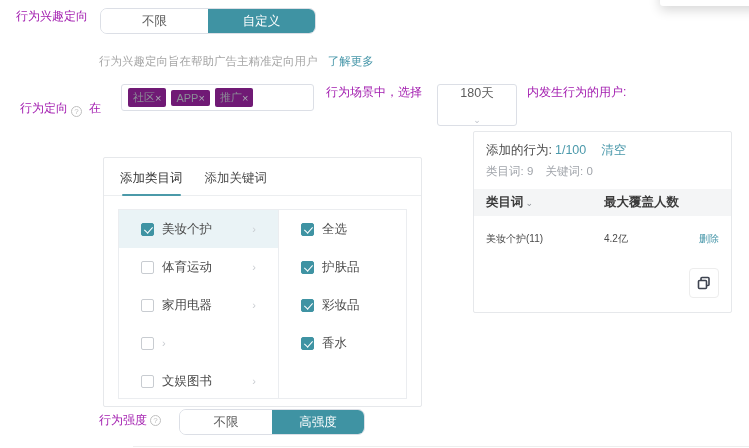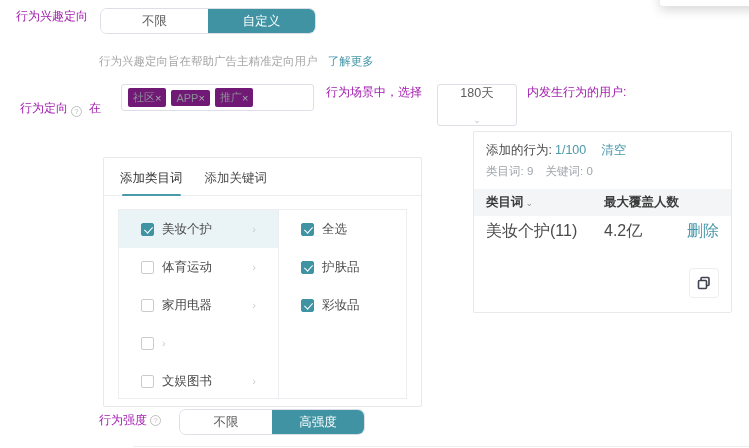--- a/index.html
+++ b/index.html
@@ -147,22 +147,22 @@
   #rp-table { margin-top:4px; }
   #rp-thead {
     display:flex; background:#f4f5f6; height:27px; align-items:center;
     padding:0 12px; font-size:12.5px; color:#3c3c3c; font-weight:bold;
   }
   #rp-thead .c1 { width:118px; }
   #rp-thead .c2 { flex:1; }
   .sortcaret { color:#8d9196; font-size:9px; margin-left:2px; font-weight:normal; }
 
   .trow {
-    display:flex; align-items:center; padding:0 12px; height:30px;
-    font-size:16px; color:#4a4a4a;
+    display:flex; align-items:flex-end; padding:0 12px; height:30px;
+    font-size:10px; color:#4a4a4a;
   }
   .trow .c1 { width:118px; }
   .trow .c2 { flex:1; }
   .trow .c3 { color:#4b99ab; cursor:pointer; }
 
   
   #copy-btn {
     position:absolute; right:12px; bottom:14px;
     width:30px; height:30px; border:1px solid #ededed; border-radius:4px;
     background:#fff; display:flex; align-items:center; justify-content:center;
@@ -272,20 +272,24 @@
         <span class="txt">全选</span>
       </div>
       <div class="li">
         <span class="cb on"></span>
         <span class="txt">护肤品</span>
       </div>
       <div class="li">
         <span class="cb on"></span>
         <span class="txt">彩妆品</span>
       </div>
+      <div class="li">
+        <span class="cb on"></span>
+        <span class="txt">香水</span>
+      </div>
     </div>
   </div>
 </div>
 
 <div id="right-panel">
   <div id="rp-head">
     <div id="rp-line1">
       <span>添加的行为:</span>
       <span class="count">1/100</span>
       <span id="rp-clear">清空</span>

